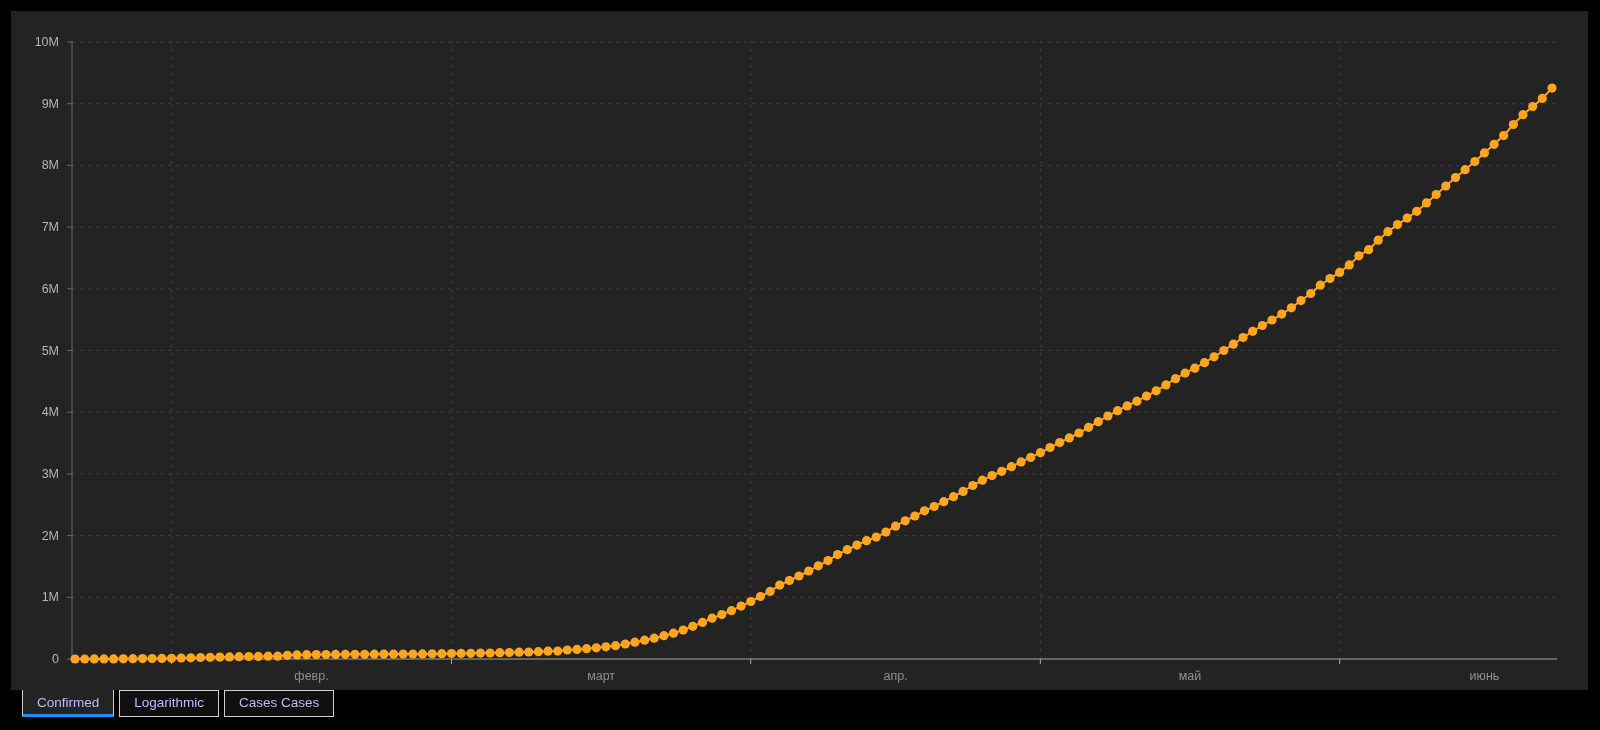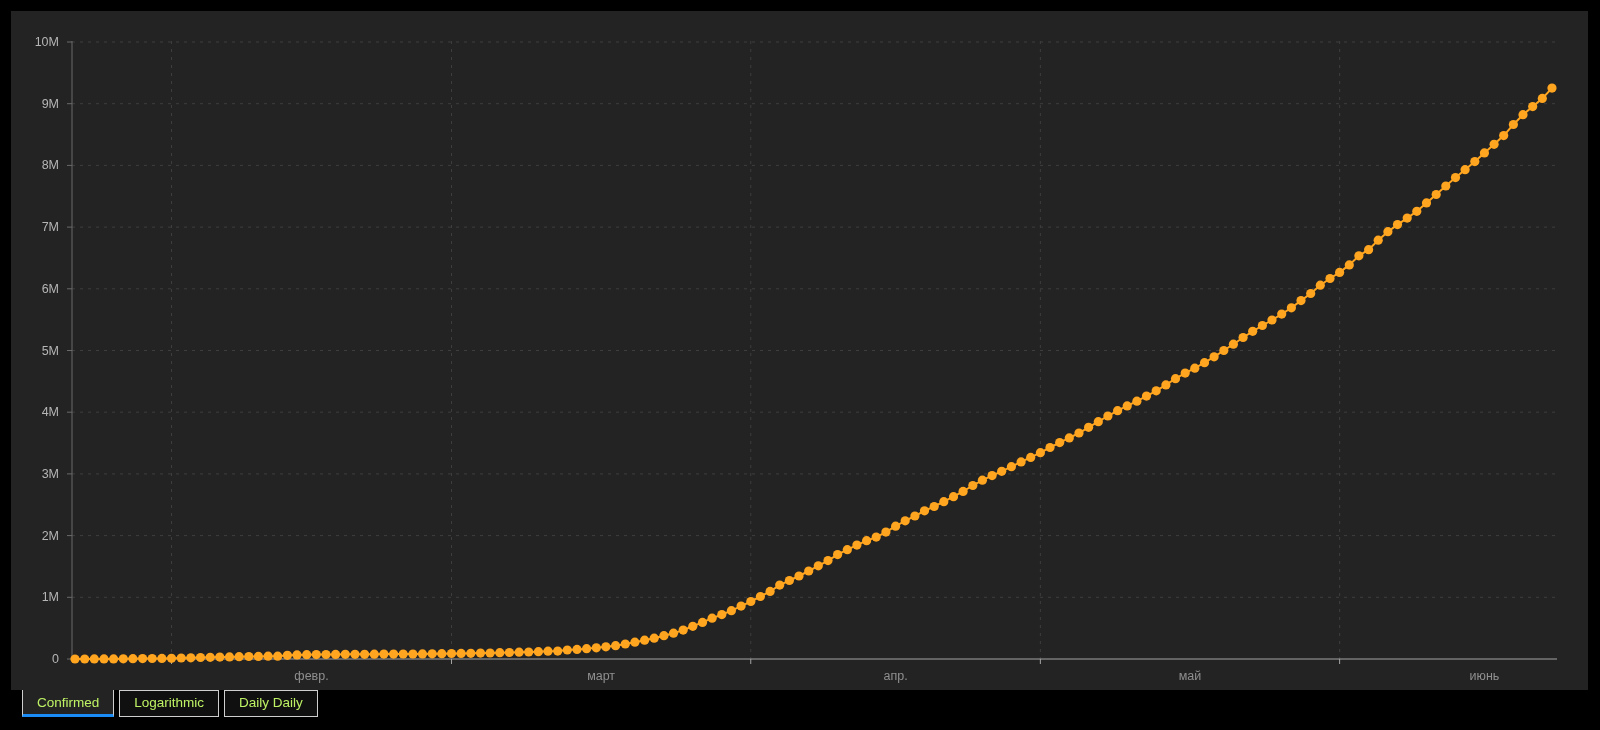--- a/index.html
+++ b/index.html
@@ -1,21 +1,21 @@
 <!DOCTYPE html>
 <html><head>
 <meta charset="utf-8">
 <style>
   html,body{margin:0;padding:0;background:#000;width:1600px;height:730px;overflow:hidden;
     font-family:"Liberation Sans", sans-serif;}
   #stage{position:relative;width:1600px;height:730px;background:#000;}
   #chart-panel{position:absolute;left:11px;top:11px;width:1577px;height:679px;background:#232323;}
   #cases-chart{position:absolute;left:0;top:0;}
   #tab-row{position:absolute;left:22px;top:690px;display:flex;gap:5px;align-items:flex-start;}
-  .tab{box-sizing:border-box;height:27px;padding:4px 14px 12px 14px;font-size:13.5px;color:#bef264;
+  .tab{box-sizing:border-box;height:27px;padding:4px 14px 12px 14px;font-size:13.5px;color:#c4b5fd;
     background:#101010;border:1px solid #cfcfcf;cursor:pointer;white-space:nowrap;}
   .tab.active{background:#232323;border-top:none;border-bottom:3px solid #1b8cf5;padding-top:5px;}
 </style>
 </head>
 <body>
 
 <div id="stage">
   <div id="chart-panel">
     <svg id="cases-chart" width="1577" height="679" viewBox="0 0 1577 679">
         <line x1="61" x2="1546" y1="586.3" y2="586.3" stroke="#3e3e3e" stroke-width="1" stroke-dasharray="3 5"></line>
@@ -220,15 +220,15 @@
         <circle cx="1502.4" cy="113.5" r="4.6" fill="#ffa51f"></circle>
         <circle cx="1512.0" cy="103.7" r="4.6" fill="#ffa51f"></circle>
         <circle cx="1521.7" cy="95.6" r="4.6" fill="#ffa51f"></circle>
         <circle cx="1531.3" cy="87.4" r="4.6" fill="#ffa51f"></circle>
         <circle cx="1541.0" cy="77.1" r="4.6" fill="#ffa51f"></circle>
       </svg>
   </div>
   <div id="tab-row">
     <div class="tab active">Confirmed</div>
     <div class="tab">Logarithmic</div>
-    <div class="tab">Daily Daily</div>
+    <div class="tab">Cases Cases</div>
   </div>
 </div>
 
 </body></html>

